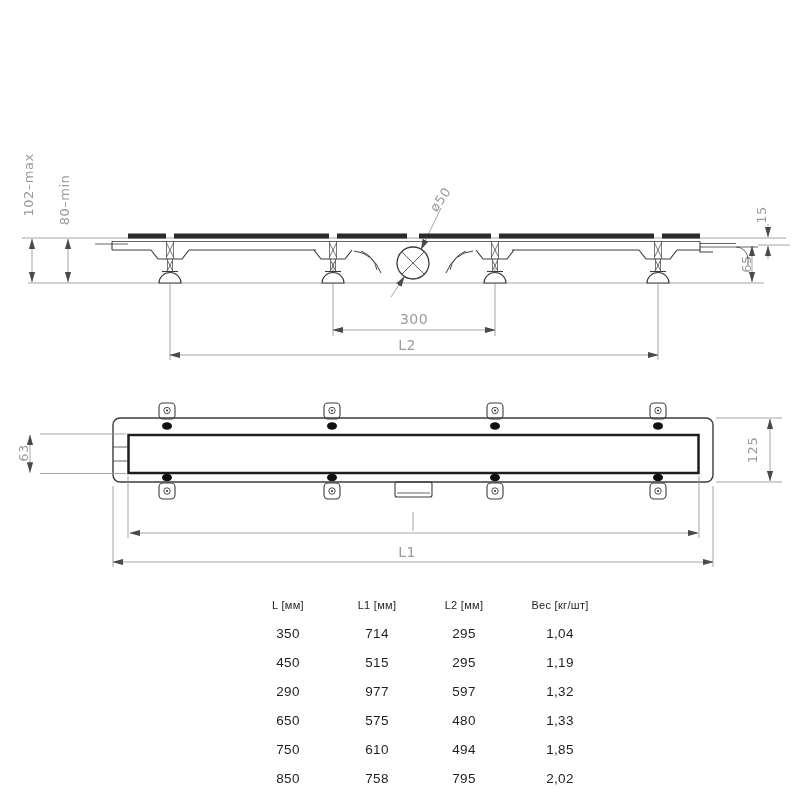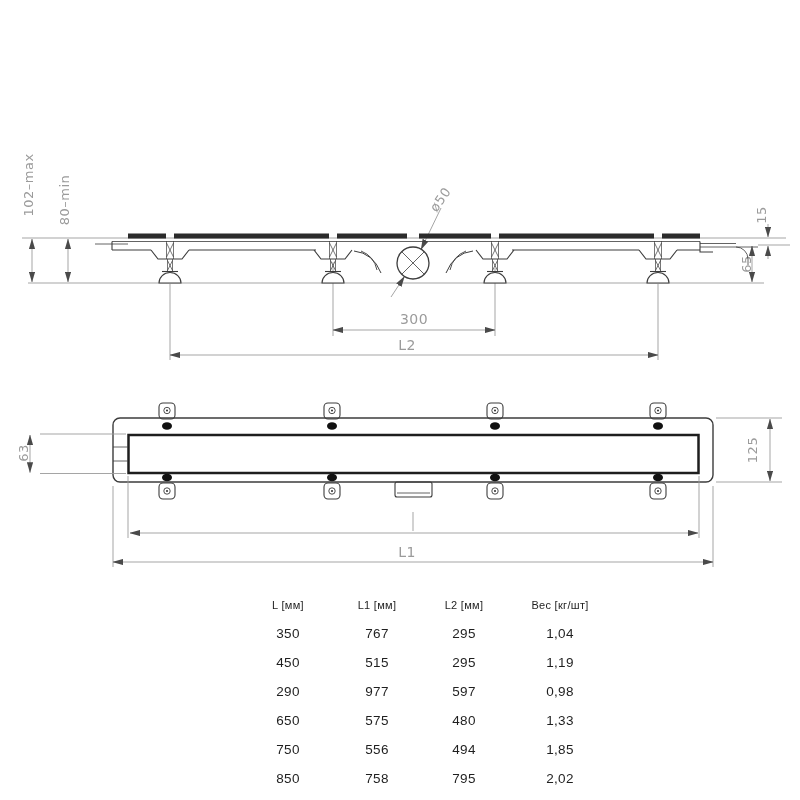--- a/index.html
+++ b/index.html
@@ -202,41 +202,41 @@
   </g>
 </svg>
 
 <div class="dtable">
   <div class="th">L [мм]</div>
   <div class="th">L1 [мм]</div>
   <div class="th">L2 [мм]</div>
   <div class="th">Вес [кг/шт]</div>
 
   <div class="td">350</div>
-  <div class="td">767</div>
+  <div class="td">714</div>
   <div class="td">295</div>
   <div class="td">1,04</div>
 
   <div class="td">450</div>
   <div class="td">515</div>
   <div class="td">295</div>
   <div class="td">1,19</div>
 
   <div class="td">290</div>
   <div class="td">977</div>
   <div class="td">597</div>
-  <div class="td">0,98</div>
+  <div class="td">1,32</div>
 
   <div class="td">650</div>
   <div class="td">575</div>
   <div class="td">480</div>
   <div class="td">1,33</div>
 
   <div class="td">750</div>
-  <div class="td">556</div>
+  <div class="td">610</div>
   <div class="td">494</div>
   <div class="td">1,85</div>
 
   <div class="td">850</div>
   <div class="td">758</div>
   <div class="td">795</div>
   <div class="td">2,02</div>
 
 </div>
 

